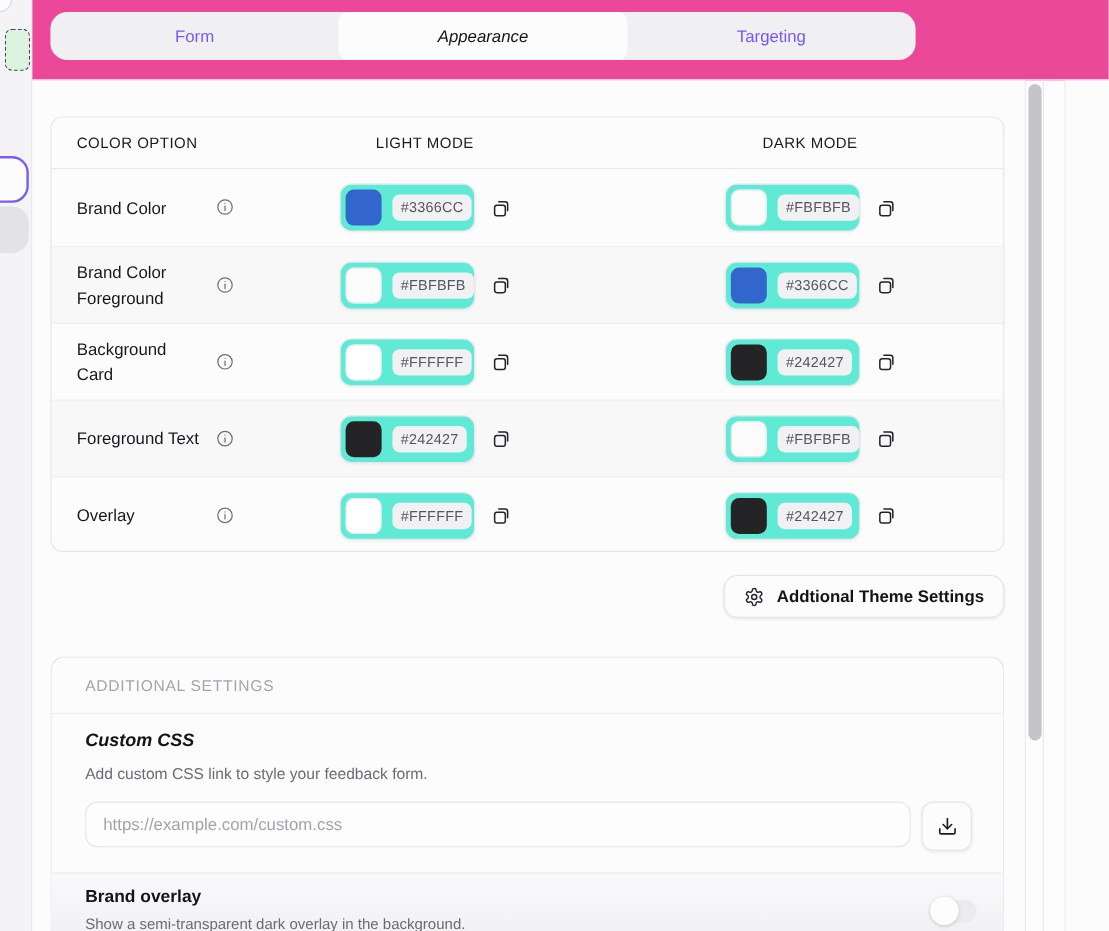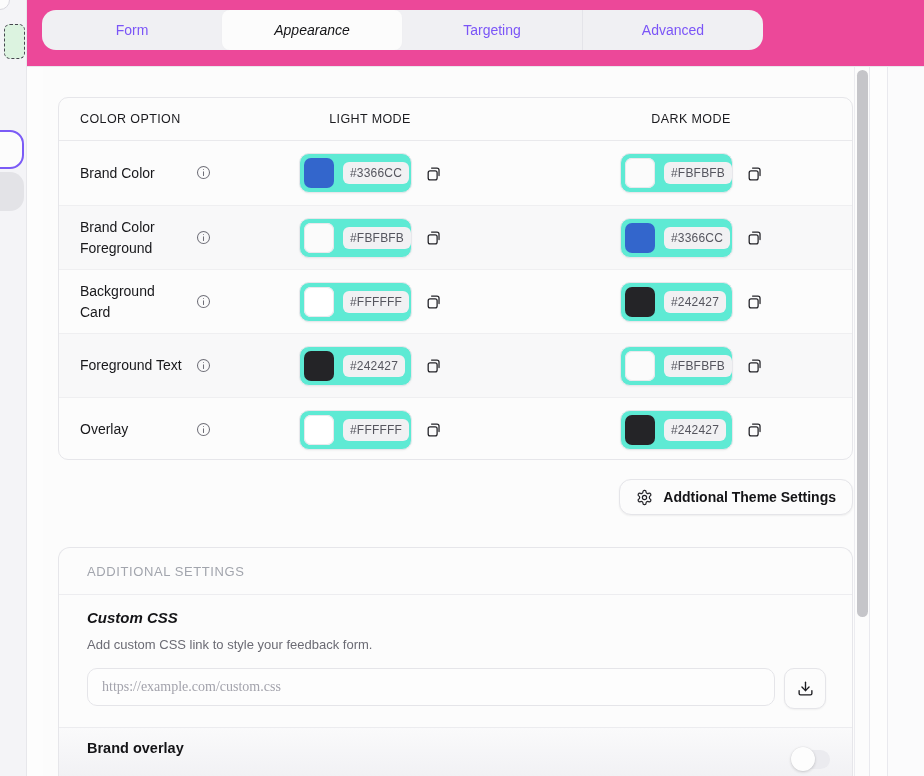--- a/index.html
+++ b/index.html
@@ -24,21 +24,21 @@
     background:#ec4899; border-bottom:1px solid #E8E8ED; }
   .tab-bar { position:absolute; left:15px; top:10px; width:721px; height:40px;
     background:#F0F0F3; border-radius:14px; display:flex; overflow:hidden; }
   .tab { flex:1; display:flex; align-items:center; justify-content:center;
     font-size:14px; font-weight:500; color:#7B55F7; cursor:pointer; position:relative; }
   .tab + .tab { border-left:1px solid #E4E4E9; }
   .tab.active { background:#FCFCFC; color:#141417; border-radius:8px;
     border-left:none; box-shadow:0 0 0 1px #EFEFF2; z-index:2;font-style:italic; }
   .tab.active + .tab { border-left:none; }
   
-  .main { position:absolute; left:43px; top:67px; width:827px; height:709px;
+  .main { position:absolute; left:27px; top:67px; width:827px; height:709px;
     background:#FCFCFC; }
   
   .color-card { position:absolute; left:15px; top:30px; width:795px; height:363px;
     background:#FCFCFC; border:1px solid #E6E6EA; border-radius:10px; overflow:hidden; }
   .trow { display:grid; grid-template-columns:240px 321px 1fr; align-items:center; }
   .table-header { height:43px; border-bottom:1px solid #E9E9EC; }
   .th { font-size:12.5px; font-weight:500; letter-spacing:.4px; color:#1B1B1F; }
   .th-option { padding-left:21px; }
   .th-mode { width:142px; text-align:center; }
   .color-row { height:64px; }
@@ -71,21 +71,21 @@
     background:#FCFCFC; border:1px solid #E6E6EA; border-radius:12px 12px 0 0;
     border-bottom:none; overflow:hidden; }
   .settings-header { height:47px; display:flex; align-items:center; padding-left:28px;
     font-size:13px; letter-spacing:.6px; color:#A2A5AD; border-bottom:1px solid #EDEDF0; }
   .css-section { padding:14px 26px 18px 28px; }
   .css-title { font-size:15px; font-weight:600; color:#141417;font-style:italic; }
   .css-desc { margin-top:11px; font-size:13px; color:#6B6B74; }
   .css-input-row { margin-top:16px; display:flex; align-items:flex-start; gap:9px; }
   .css-input { flex:1; height:38px; border:1px solid #E5E5E9; border-radius:10px;
     padding:0 14px; font-size:14px; color:#18181B; background:#FDFDFD; outline:none;
-    font-family:Liberation Serif, serif; }
+    font-family:Liberation Sans, sans-serif; }
   .css-input::placeholder { color:#A3A3AC; }
   .download-btn { width:42px; height:41px; background:#FCFCFC; border:1px solid #E5E5E9;
     border-radius:10px; box-shadow:0 1px 2px rgba(20,20,25,.05); cursor:pointer;
     display:flex; align-items:center; justify-content:center; color:#1B1B1F; }
   .download-btn svg { width:17px; height:17px; }
   .overlay-section { border-top:1px solid #ECECEF; height:52px; padding:12px 22px 0 28px;
     background:linear-gradient(180deg,#FAFAFB 0%,#F1F1F4 100%);
     display:flex; justify-content:space-between; }
   .overlay-title { font-size:14.5px; font-weight:600; color:#141417; }
   .overlay-desc { margin-top:7px; font-size:12.5px; color:#6B6B74; }
@@ -121,23 +121,20 @@
 
   <div class="tab active">
     <span class="tab-label">Appearance</span>
   </div>
 
   <div class="tab">
     <span class="tab-label">Targeting</span>
   </div>
 
 
-  <div class="tab">
-    <span class="tab-label">Advanced</span>
-  </div>
 </div>
 </div>
 
 <div class="main">
 
   <div class="color-card">
     <div class="trow table-header">
       <div class="th th-option">COLOR OPTION</div>
       <div>
           <div class="th th-mode">LIGHT MODE</div>
@@ -380,20 +377,21 @@
               <line x1="12" y1="15" x2="12" y2="3"></line>
             </svg>
           </span>
         </button>
       </div>
     </div>
 
     <div class="overlay-section">
       <div>
         <div class="overlay-title">Brand overlay</div>
+        <div class="overlay-desc">Show a semi-transparent dark overlay in the background.</div>
       </div>
       <div class="toggle">
         <div class="toggle-knob"></div>
       </div>
     </div>
   </div>
 </div>
 
 <div class="vline vline-a"></div>
 <div class="vline vline-b"></div>

